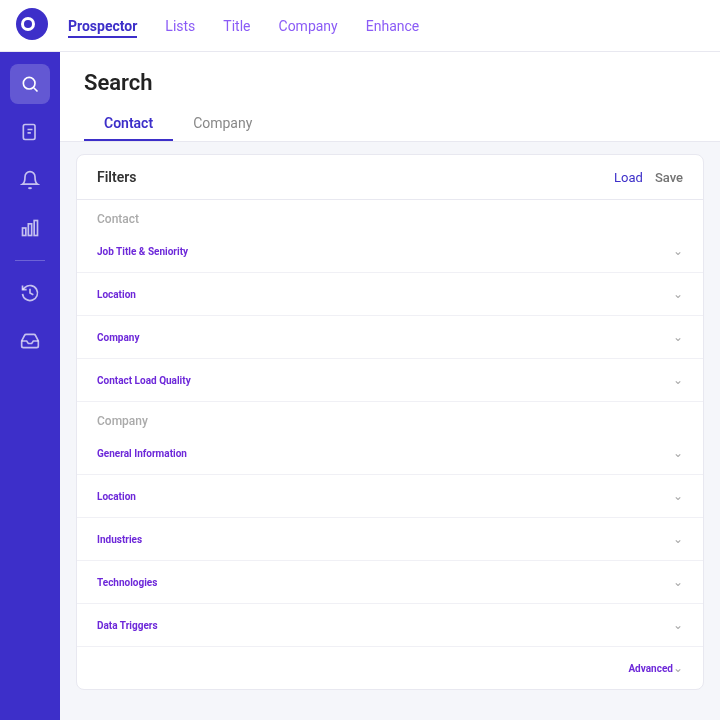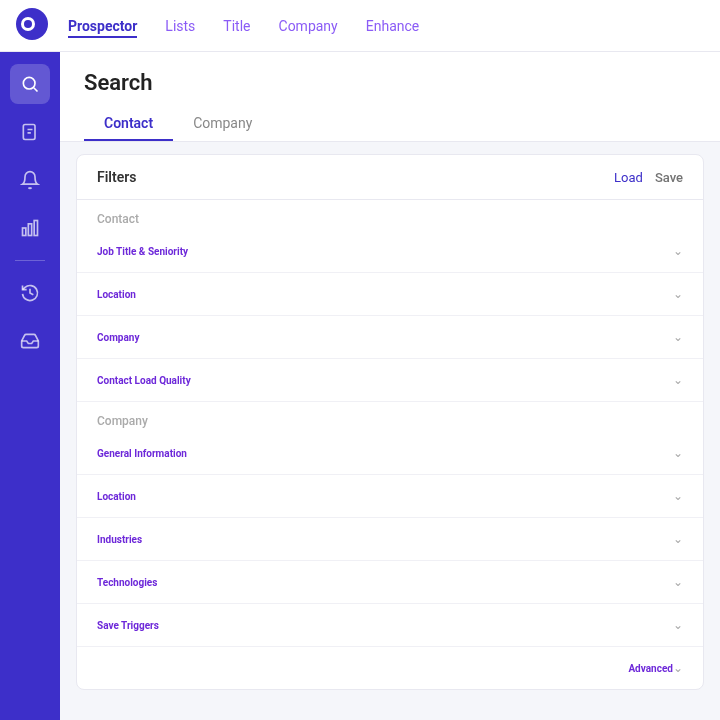--- a/index.html
+++ b/index.html
@@ -346,21 +346,21 @@
       </div>
       <div class="filter-item">
         <span class="filter-item-label">Industries</span>
         <span class="chevron-icon">⌄</span>
       </div>
       <div class="filter-item">
         <span class="filter-item-label">Technologies</span>
         <span class="chevron-icon">⌄</span>
       </div>
       <div class="filter-item">
-        <span class="filter-item-label">Save Triggers</span>
+        <span class="filter-item-label">Data Triggers</span>
         <span class="chevron-icon">⌄</span>
       </div>
       <div class="filter-item">
         <span class="filter-item-label">Advanced</span>
         <span class="chevron-icon">⌄</span>
       </div>
     </div>
   </div>
 </div>
 

